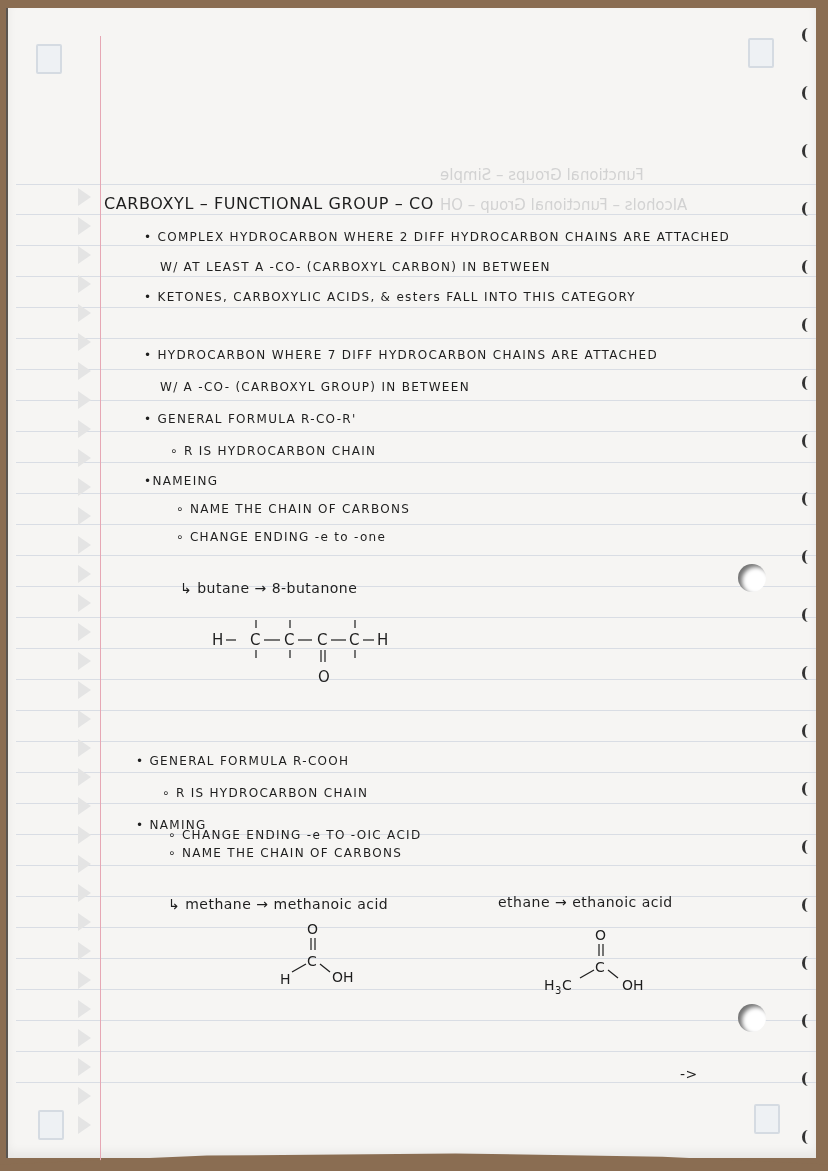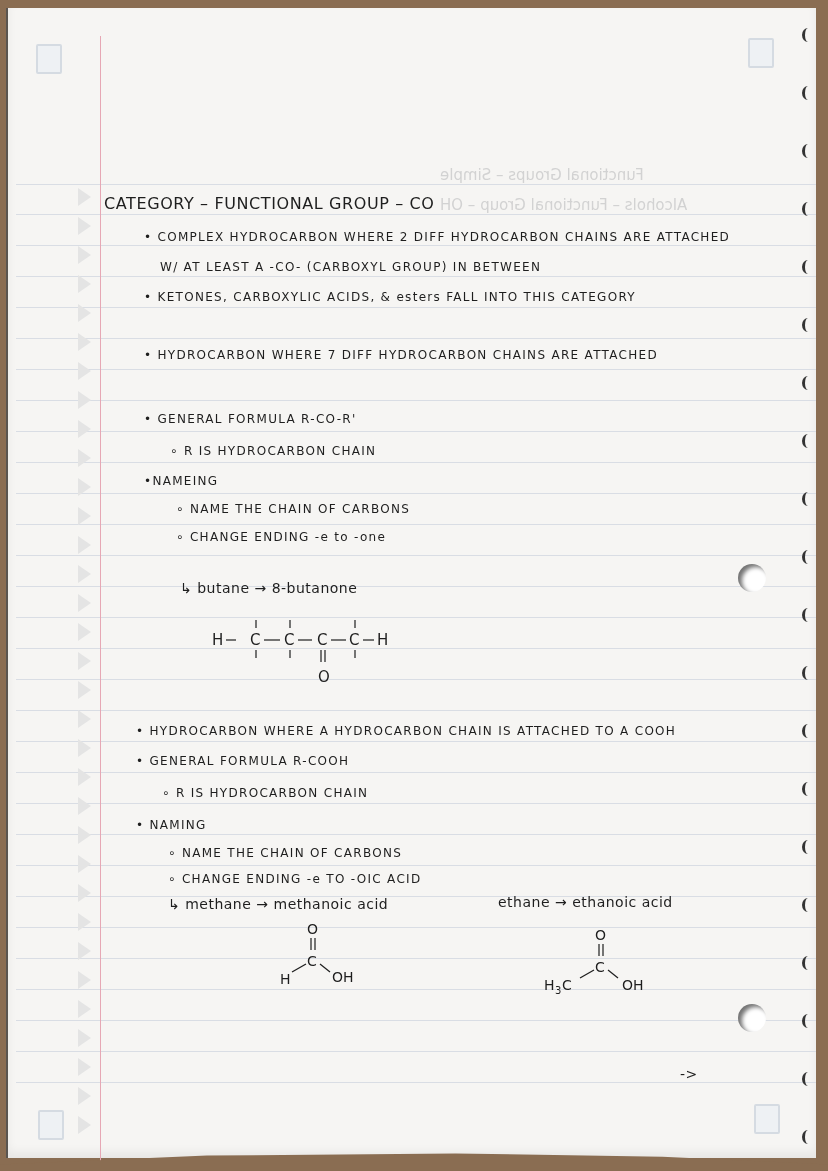--- a/index.html
+++ b/index.html
@@ -136,26 +136,27 @@
   <div class="logo" style="left:740px; top:30px"></div>
   <div class="logo" style="left:30px; top:1102px"></div>
   <div class="logo" style="left:746px; top:1096px"></div>
 
   <div class="hole" style="left:730px; top:556px"></div>
   <div class="hole" style="left:730px; top:996px"></div>
 
   <div class="bleed" style="left:432px; top:158px">Functional Groups – Simple</div>
   <div class="bleed" style="left:432px; top:188px">Alcohols – Functional Group – OH</div>
 
-  <div class="hw big" style="left:96px; top:186px">CATEGORY – FUNCTIONAL GROUP – CO</div>
+  <div class="hw big" style="left:96px; top:186px">CARBOXYL – FUNCTIONAL GROUP – CO</div>
   <div class="hw" style="left:136px; top:222px">• COMPLEX HYDROCARBON WHERE 2 DIFF HYDROCARBON CHAINS ARE ATTACHED</div>
-  <div class="hw" style="left:152px; top:252px">W/ AT LEAST A -CO- (CARBOXYL GROUP) IN BETWEEN</div>
+  <div class="hw" style="left:152px; top:252px">W/ AT LEAST A -CO- (CARBOXYL CARBON) IN BETWEEN</div>
   <div class="hw" style="left:136px; top:282px">• KETONES, CARBOXYLIC ACIDS, &amp; esters FALL INTO THIS CATEGORY</div>
 
   <div class="hw" style="left:136px; top:340px">• HYDROCARBON WHERE 7 DIFF HYDROCARBON CHAINS ARE ATTACHED</div>
+  <div class="hw" style="left:152px; top:372px">W/ A -CO- (CARBOXYL GROUP) IN BETWEEN</div>
   <div class="hw" style="left:136px; top:404px">• GENERAL FORMULA R-CO-R'</div>
   <div class="hw" style="left:162px; top:436px">∘ R IS HYDROCARBON CHAIN</div>
   <div class="hw" style="left:136px; top:466px">•NAMEING</div>
   <div class="hw" style="left:168px; top:494px">∘ NAME THE CHAIN OF CARBONS</div>
   <div class="hw" style="left:168px; top:522px">∘ CHANGE ENDING -e to -one</div>
   <div class="hw lower" style="left:172px; top:572px">↳ butane → 8-butanone</div>
 
   <div class="mol" style="left:200px; top:604px">
     <svg width="200" height="76">
       <g stroke="#1e1e1e" stroke-width="1.2" fill="none">
@@ -178,26 +179,25 @@
           <text x="42" y="33">C</text>
           <text x="76" y="33">C</text>
         <text x="109" y="33">C</text>
           <text x="141" y="33">C</text>
           <text x="169" y="33">H</text>
         <text x="110" y="70">O</text>
       </g>
     </svg>
   </div>
 
-  <div class="hw" style="left:128px; top:716px">• HYDROCARBON WHERE A HYDROCARBON CHAIN IS ATTACHED TO A COOH</div>
   <div class="hw" style="left:128px; top:746px">• GENERAL FORMULA R-COOH</div>
   <div class="hw" style="left:154px; top:778px">∘ R IS HYDROCARBON CHAIN</div>
   <div class="hw" style="left:128px; top:810px">• NAMING</div>
   <div class="hw" style="left:160px; top:838px">∘ NAME THE CHAIN OF CARBONS</div>
-  <div class="hw" style="left:160px; top:864px">∘ CHANGE ENDING -e TO -OIC ACID</div>
+  <div class="hw" style="left:160px; top:820px">∘ CHANGE ENDING -e TO -OIC ACID</div>
   <div class="hw lower" style="left:160px; top:888px">↳ methane → methanoic acid</div>
   <div class="hw lower" style="left:490px; top:886px">ethane → ethanoic acid</div>
 
   <div class="mol" style="left:268px; top:912px">
     <svg width="100" height="70">
       <g stroke="#1e1e1e" stroke-width="1.2" fill="none">
         <line x1="35" y1="18" x2="35" y2="30"></line>
           <line x1="39" y1="18" x2="39" y2="30"></line>
         <line x1="16" y1="52" x2="30" y2="44"></line>
           <line x1="44" y1="44" x2="54" y2="52"></line>

